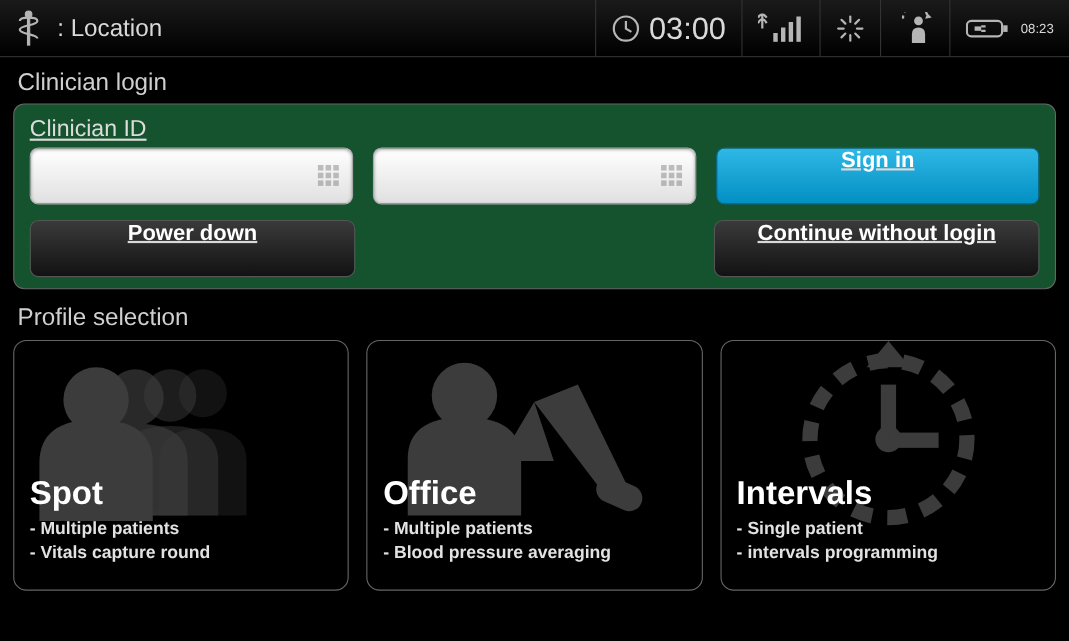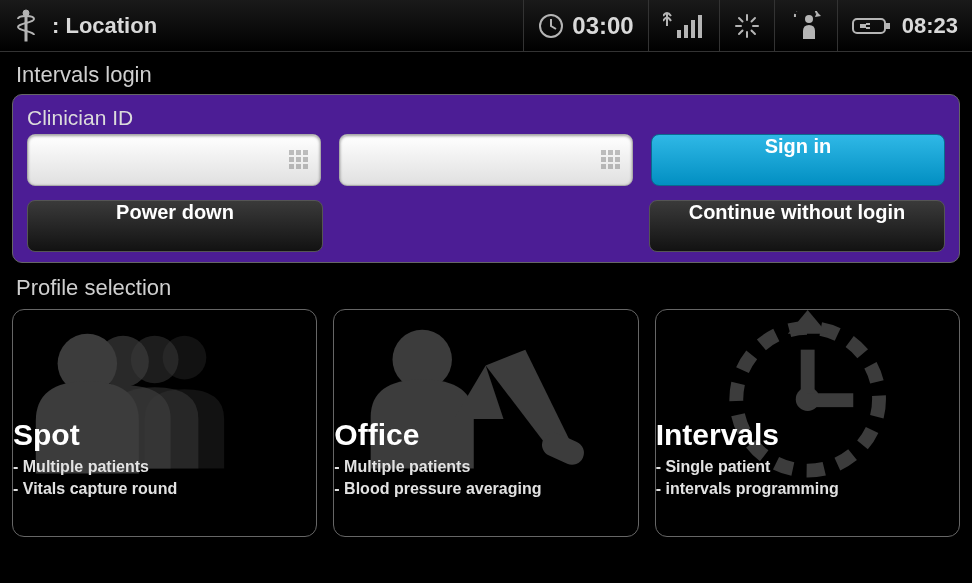--- a/index.html
+++ b/index.html
@@ -1,47 +1,47 @@
 <!DOCTYPE html>
 <html><head>
 <meta charset="utf-8">
 <style>
   * { box-sizing: border-box; margin: 0; padding: 0; }
   html, body { width: 972px; height: 583px; background: #000; color: #d9d9d9; font-family: "Segoe UI", Tahoma, Arial, sans-serif; overflow: hidden; }
   
   
   .statusbar { display:flex; align-items:center; height:52px; background:linear-gradient(#1a1a1a,#000); border-bottom:1px solid #333; }
-  .sb-seg { display:flex; align-items:center; justify-content:center; height:100%; border-left:1px solid #333; padding:0 14px; white-space:nowrap;font-weight:bold; }
+  .sb-seg { display:flex; align-items:center; justify-content:center; height:100%; border-left:1px solid #333; padding:0 14px; white-space:nowrap; }
   .sb-seg:first-child { border-left:none; }
   .sb-loc { flex:1; justify-content:flex-start; gap:14px; border-left:none; }
   .sb-loc span { font-size:22px; color:#d9d9d9; }
-  .sb-time { gap:8px; font-size:24px; }
-  .sb-clock { font-size:22px; color:#d9d9d9;text-align:center; }
+  .sb-time { gap:8px; font-size:28px; }
+  .sb-clock { font-size:12px; color:#d9d9d9;text-align:center; }
   .icon { fill:#b5b5b5; stroke:#b5b5b5; }
   
   
   .main { padding:6px 12px 10px 12px; }
   .section-title { font-size:22px; color:#cfcfcf; margin:4px 0 6px 4px; font-weight:400; }
   
-  .panel { border:1px solid #666; border-radius:10px; background:#4c1d95; padding:10px 14px; }
+  .panel { border:1px solid #666; border-radius:10px; background:#14532d; padding:10px 14px;text-decoration:underline; }
   
   .login-grid { display:grid; grid-template-columns: 1fr 1fr 1fr; column-gap:18px; row-gap:12px; align-items:end; }
   .field-label { font-size:21px; color:#dcdcdc; margin-bottom:4px; font-weight:400; }
   
   .text-input { position:relative; width:100%; height:52px; border:1px solid #aaa; border-radius:8px; background:linear-gradient(#ffffff,#e0e0e0); box-shadow:inset 0 1px 3px rgba(0,0,0,.4); }
   .keypad-icon { position:absolute; right:10px; top:50%; transform:translateY(-50%); width:22px; height:22px; opacity:.35; }
   
   .btn { display:flex; align-items:flex-start; justify-content:center; height:52px; border-radius:8px; border:1px solid #555; background:linear-gradient(#3a3a3a,#121212); color:#fff; font-size:20px; font-weight:700; cursor:pointer; }
   .btn-signin { background:linear-gradient(#2fb8e6,#028fc2); border-color:#0a6a8f; }
   
   .login-row2 { display:grid; grid-template-columns: 1fr 1fr 1fr; column-gap:18px; margin-top:14px;gap:15px; }
   
   
   .profiles { display:grid; grid-template-columns:1fr 1fr 1fr; column-gap:16px; margin-top:8px; }
-  .profile { position:relative; height:228px; border:1px solid #666; border-radius:12px; background:#000; cursor:pointer; overflow:hidden; }
+  .profile { position:relative; height:228px; border:1px solid #666; border-radius:12px; background:#000; padding:14px; cursor:pointer; overflow:hidden; }
   .profile svg.bg { position:absolute; top:0; left:0; width:100%; height:100%; opacity:.55; }
   .profile-title { position:relative; font-size:30px; font-weight:700; color:#fff; margin-top:108px; }
   .profile-lines { position:relative; list-style:none; margin-top:4px; }
   .profile-lines li { font-size:16px; color:#e2e2e2; line-height:1.35;font-weight:bold; }
   .profile-lines li::before { content:"- "; }
 </style>
 </head>
 <body>
 
 <div class="statusbar">
@@ -103,21 +103,21 @@
       <rect x="8" y="8" width="6" height="4" fill="#b5b5b5"></rect>
       <line x1="14" y1="8" x2="18" y2="8" stroke="#b5b5b5" stroke-width="2"></line>
       <line x1="14" y1="12" x2="18" y2="12" stroke="#b5b5b5" stroke-width="2"></line>
     </svg>
     <span class="sb-clock">08:23</span>
   </div>
 </div>
 
 <div class="main">
 
-  <div class="section-title">Intervals login</div>
+  <div class="section-title">Clinician login</div>
   <div class="panel">
     <div class="login-grid">
       <div>
         <div class="field-label">Clinician ID</div>
         <div class="text-input">
           <svg class="keypad-icon" viewBox="0 0 22 22">
             <g fill="#555">
                 <rect x="1" y="1" width="5" height="5"></rect>
                 <rect x="8" y="1" width="5" height="5"></rect>
                 <rect x="15" y="1" width="5" height="5"></rect>

